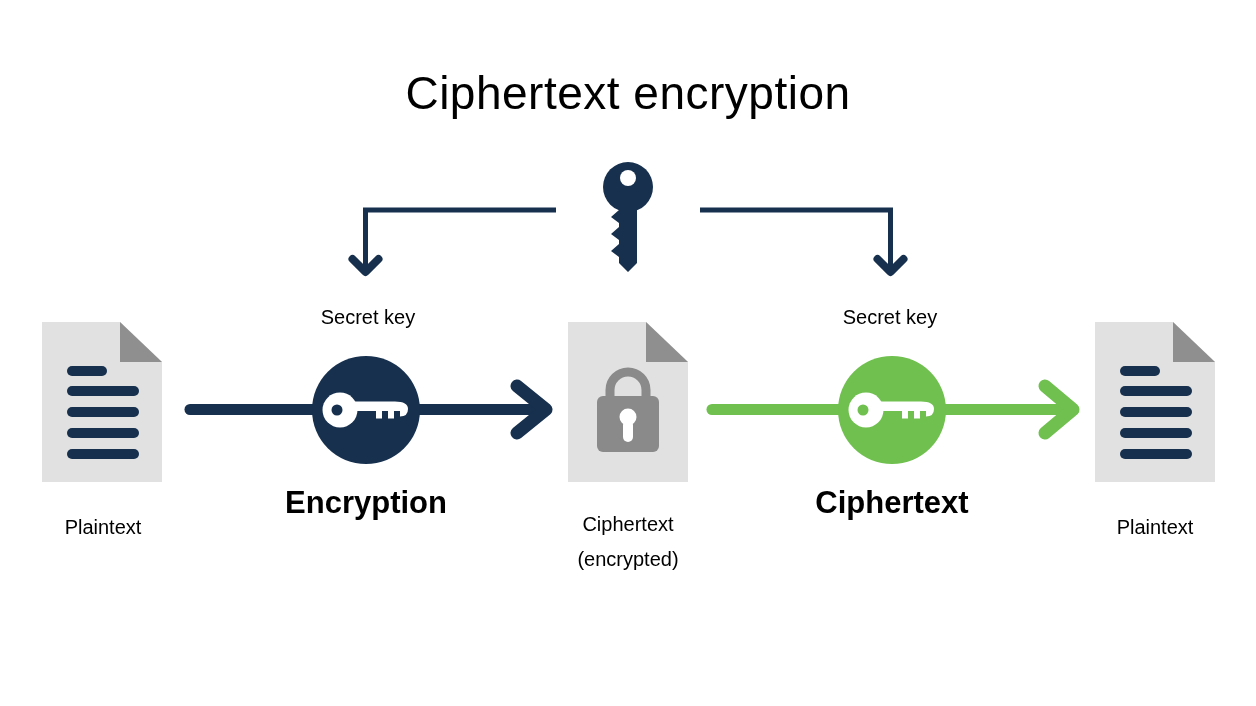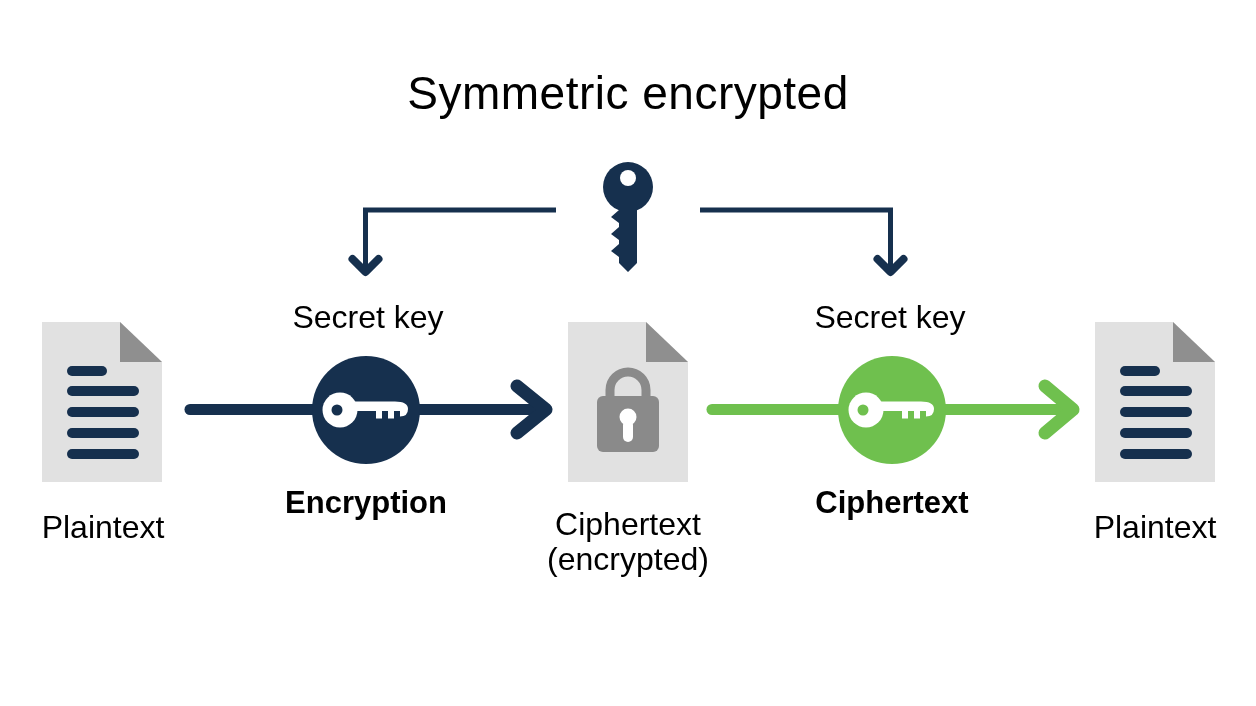--- a/index.html
+++ b/index.html
@@ -24,21 +24,21 @@
   .page-title{
     position:absolute;left:0;top:66px;width:1256px;
     text-align:center;
     font-size:46px;font-weight:500;letter-spacing:.5px;
     color:var(--text);
   }
   .label{
     position:absolute;
     text-align:center;
     color:var(--text);
-    font-size:32px;
+    font-size:20px;
     line-height:35px;
   }
   .label.bold{font-weight:bold;font-size:31px;}
   .secret-left{left:218px;top:300px;width:300px;}
   .secret-right{left:740px;top:300px;width:300px;}
   .enc-label{left:216px;top:485px;width:300px;}
   .dec-label{left:742px;top:485px;width:300px;}
   .cipher-label{left:478px;top:507px;width:300px;}
   .plain-left{left:3px;top:510px;width:200px;}
   .plain-right{left:1055px;top:510px;width:200px;}
@@ -59,21 +59,21 @@
   .shaft-navy{stroke:var(--navy);stroke-width:11;stroke-linecap:round;}
   .head-navy{stroke:var(--navy);stroke-width:13;fill:none;stroke-linecap:round;stroke-linejoin:round;}
   .shaft-green{stroke:var(--green);stroke-width:11;stroke-linecap:round;}
   .head-green{stroke:var(--green);stroke-width:13;fill:none;stroke-linecap:round;stroke-linejoin:round;}
 </style>
 </head>
 <body>
 
 <div class="canvas">
 
-  <div class="page-title">Symmetric encrypted</div>
+  <div class="page-title">Ciphertext encryption</div>
 
   <svg class="diagram-svg" width="1256" height="706" viewBox="0 0 1256 706">
 
     <defs>
 
       <g id="doc-plain">
         <path class="doc-page" d="M0 0 H78 L120 40 V160 H0 Z"></path>
         <path class="doc-fold" d="M78 0 L120 40 H78 Z"></path>
         <g class="doc-lines">
           <rect x="25" y="44" width="40" height="10" rx="5"></rect>

